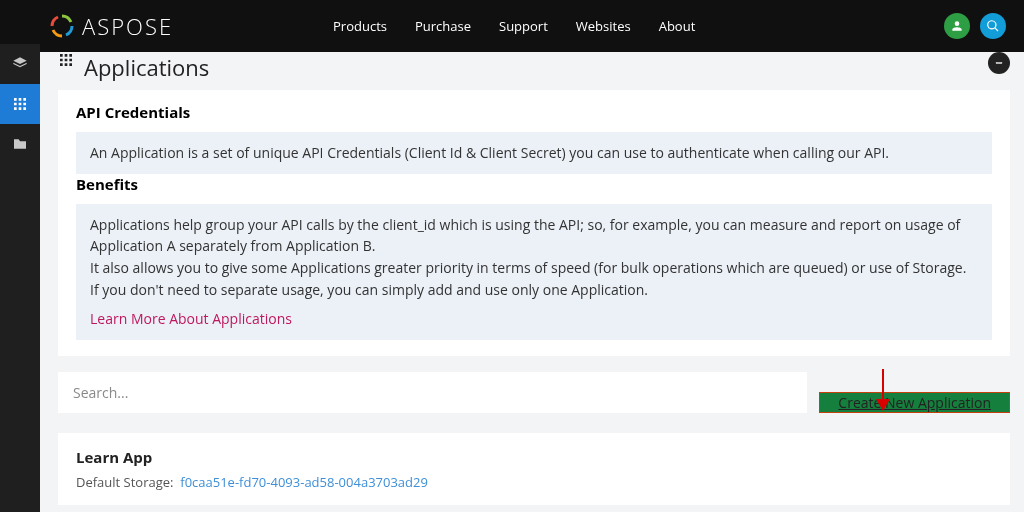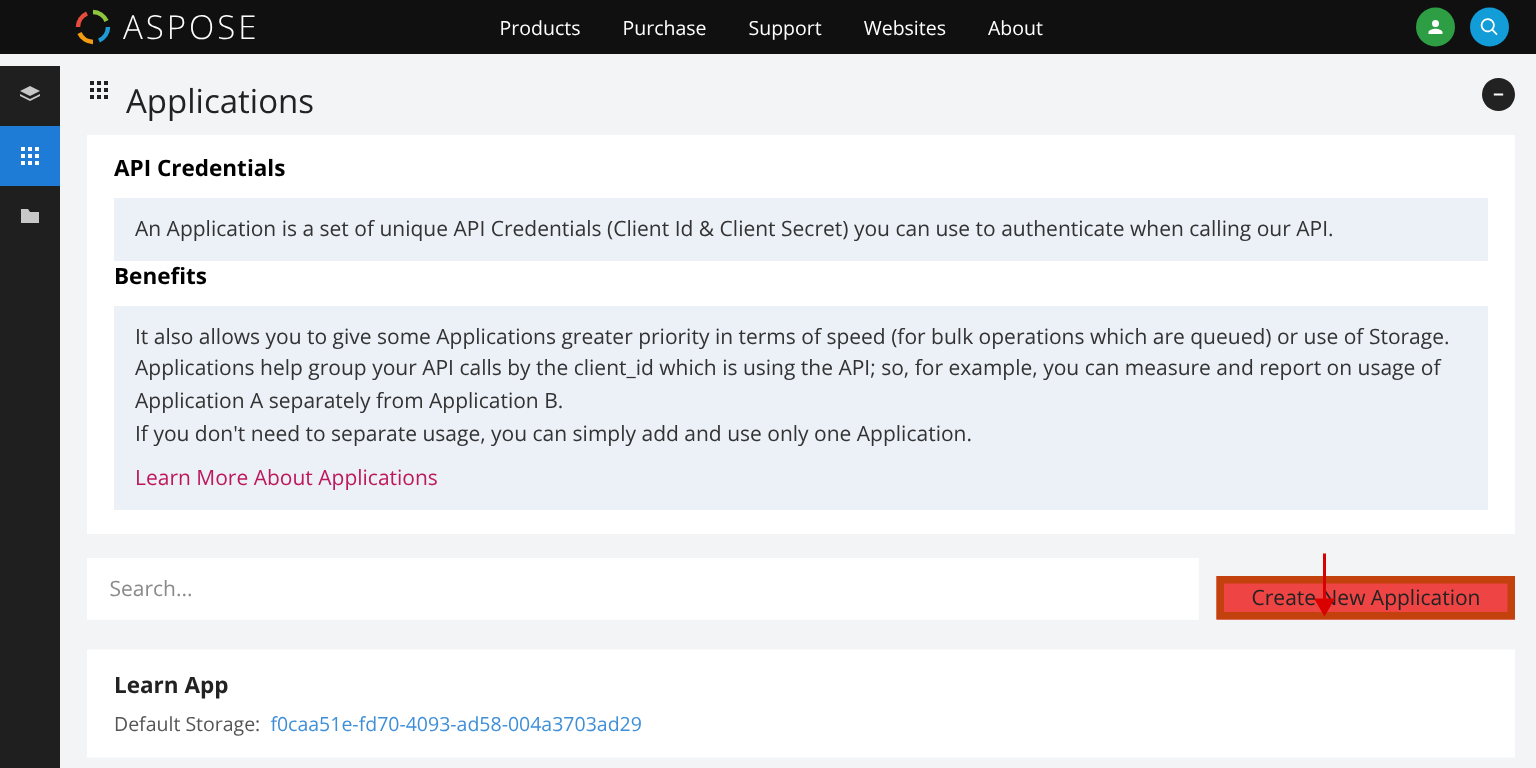--- a/index.html
+++ b/index.html
@@ -1,19 +1,19 @@
 <!DOCTYPE html>
 <html><head>
 <meta charset="utf-8">
 <style>
 * { margin:0; padding:0; box-sizing:border-box; font-family:"Segoe UI","Open Sans",Arial,sans-serif; }
 body { background:#f3f4f6; width:1024px; height:512px; overflow:hidden; position:relative; }
 
 
-.topbar { height:36px; background:#101010; display:flex; align-items:center; padding:0 18px 0 50px; }
+.topbar { height:52px; background:#101010; display:flex; align-items:center; padding:0 18px 0 50px; }
 .logo { display:flex; align-items:center; gap:8px; }
 .logo-icon svg { display:block; }
 .logo-text { color:#fff; font-size:22px; font-weight:300; letter-spacing:2px; }
 .nav { display:flex; gap:28px; margin-left:160px; }
 .nav a { color:#fff; text-decoration:none; font-size:13px; }
 .top-right { margin-left:auto; display:flex; gap:10px; }
 .circ-btn { width:26px; height:26px; border-radius:50%; display:flex; align-items:center; justify-content:center; cursor:pointer; }
 .circ-green { background:#2e9e44; }
 .circ-blue { background:#129cd8; }
 .circ-btn svg { width:14px; height:14px; fill:#fff; }
@@ -38,21 +38,21 @@
 
 .card { background:#fff; padding:12px 18px 16px; margin-bottom:16px; }
 .card h3 { font-size:15px; font-weight:700; color:#000000; margin-bottom:10px; }
 .info-box { background:#ecf1f8; padding:10px 14px; font-size:14px; color:#333; line-height:1.55; }
 .info-box a { color:#be185d; text-decoration:none; display:inline-block; margin-top:8px; }
 
 
 .action-row { display:flex; gap:12px; align-items:flex-end; margin-bottom:20px; }
 .search-input { flex:1; background:#fff; border:1px solid #fff; padding:10px 14px; font-size:14px; color:#555; outline:none; }
 .search-input::placeholder { color:#8a8a8a; }
-.create-btn { background:#ef4444; border:5px solid #c2410c; padding:0 18px; font-size:14px; color:#222; cursor:pointer; }
+.create-btn { background:#15803d; border:1px solid #c2410c; padding:0 18px; font-size:14px; color:#222; cursor:pointer;text-decoration:underline; }
 
 
 .app-card { background:#fff; padding:14px 18px; }
 .app-card h3 { font-size:15px; font-weight:700; color:#222; margin-bottom:6px; }
 .app-card .storage-line { font-size:13px; color:#555; }
 .app-card .storage-line a { color:#3f8fd8; text-decoration:none; }
 
 
 .arrow { position:absolute; pointer-events:none; }
 </style>
@@ -126,22 +126,22 @@
     </div>
   </div>
 
   <div class="card">
     <h3>API Credentials</h3>
     <div class="info-box">
       <span>An Application is a set of unique API Credentials (Client Id &amp; Client Secret) you can use to authenticate when calling our API.</span>
     </div>
     <h3>Benefits</h3>
     <div class="info-box">
+      <div>Applications help group your API calls by the client_id which is using the API; so, for example, you can measure and report on usage of Application A separately from Application B.</div>
       <div>It also allows you to give some Applications greater priority in terms of speed (for bulk operations which are queued) or use of Storage.</div>
-      <div>Applications help group your API calls by the client_id which is using the API; so, for example, you can measure and report on usage of Application A separately from Application B.</div>
       <div>If you don't need to separate usage, you can simply add and use only one Application.</div>
       <a href="#">Learn More About Applications</a>
     </div>
   </div>
 
   <div class="action-row">
     <input class="search-input" type="text" placeholder="Search..." style="">
     <button class="create-btn">Create New Application</button>
   </div>
 

